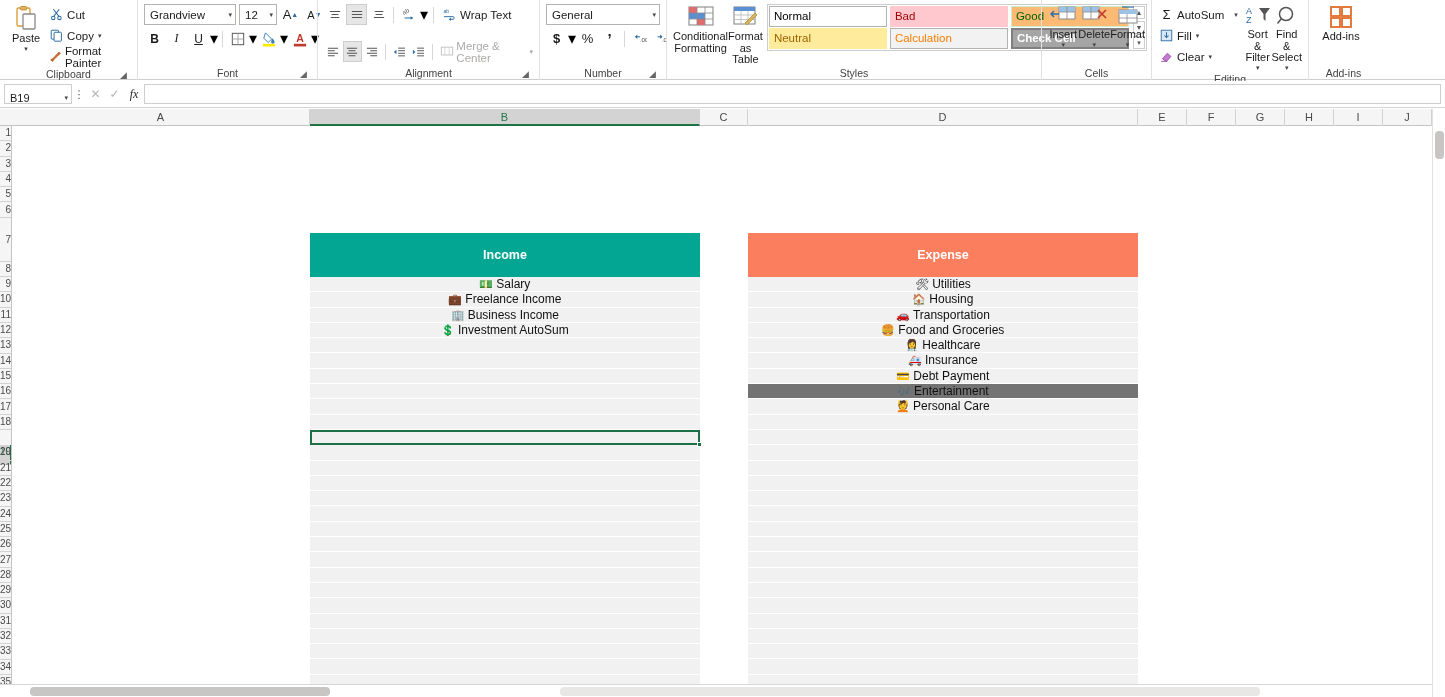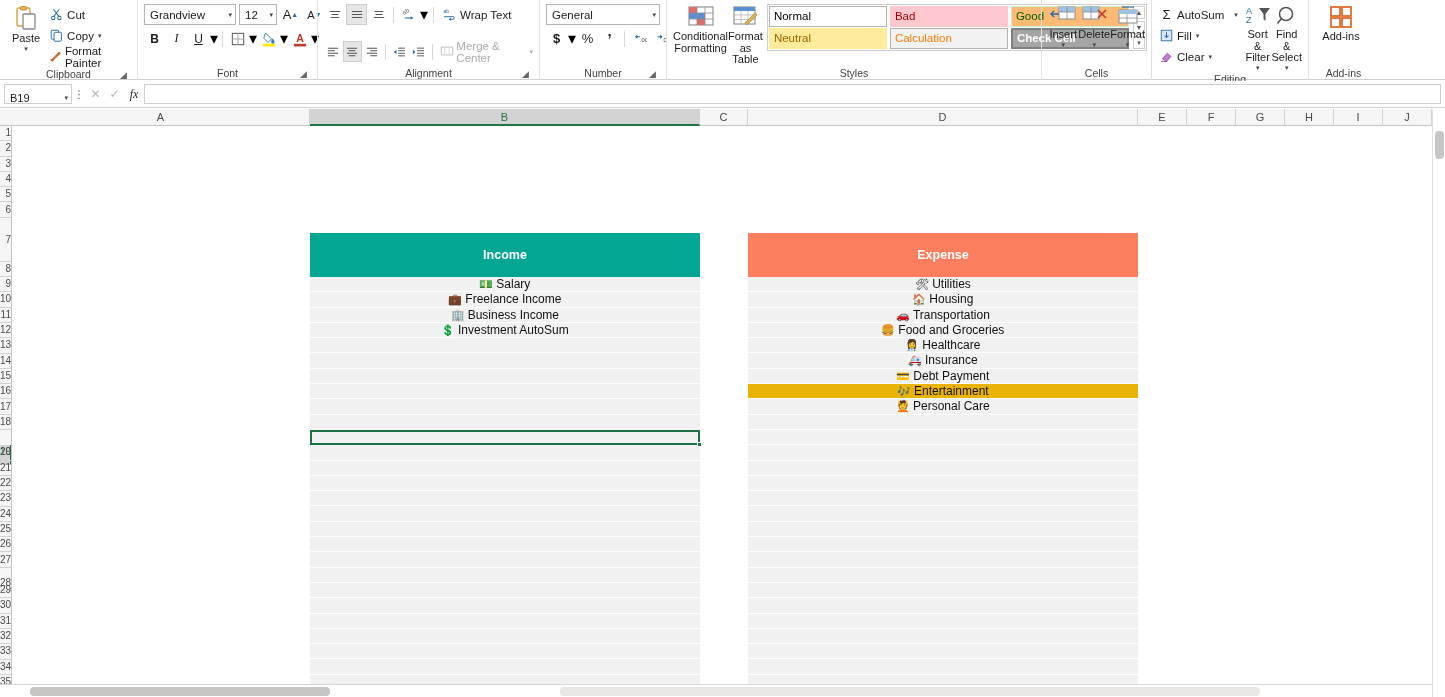--- a/index.html
+++ b/index.html
@@ -644,21 +644,21 @@
       <div class="rowcell" style="top: 288.8px; height: 15.3px; line-height: 14.3px;">18</div>
       <div class="rowcell active" style="top: 319px; height: 20px; line-height: 14.3px;">19</div>
       <div class="rowcell" style="top: 319.4px; height: 15.3px; line-height: 14.3px;">20</div>
       <div class="rowcell" style="top: 334.7px; height: 15.3px; line-height: 14.3px;">21</div>
       <div class="rowcell" style="top: 350px; height: 15.3px; line-height: 14.3px;">22</div>
       <div class="rowcell" style="top: 365.3px; height: 15.3px; line-height: 14.3px;">23</div>
       <div class="rowcell" style="top: 380.6px; height: 15.3px; line-height: 14.3px;">24</div>
       <div class="rowcell" style="top: 395.9px; height: 15.3px; line-height: 14.3px;">25</div>
       <div class="rowcell" style="top: 411.2px; height: 15.3px; line-height: 14.3px;">26</div>
       <div class="rowcell" style="top: 426.5px; height: 15.3px; line-height: 14.3px;">27</div>
-      <div class="rowcell" style="top: 441.8px; height: 15.3px; line-height: 14.3px; margin-top: 8px;">28</div>
+      <div class="rowcell" style="top: 441.8px; height: 15.3px; line-height: 14.3px;">28</div>
       <div class="rowcell" style="top: 457.1px; height: 15.3px; line-height: 14.3px;">29</div>
       <div class="rowcell" style="top: 472.4px; height: 15.3px; line-height: 14.3px;">30</div>
       <div class="rowcell" style="top: 487.7px; height: 15.3px; line-height: 14.3px;">31</div>
       <div class="rowcell" style="top: 503px; height: 15.3px; line-height: 14.3px;">32</div>
       <div class="rowcell" style="top: 518.3px; height: 15.3px; line-height: 14.3px;">33</div>
       <div class="rowcell" style="top: 533.6px; height: 15.3px; line-height: 14.3px;">34</div>
       <div class="rowcell" style="top: 548.9px; height: 15.3px; line-height: 14.3px;">35</div>
       <div class="rowcell" style="top: 564.2px; height: 15.3px; line-height: 14.3px;">36</div>
     </div>
 
@@ -701,21 +701,21 @@
     <div class="tbl" id="tbl-expense" style="left: 736px; top: 107px; width: 390px;">
       <div class="tbl-head" id="expense-head" style="background: rgb(251, 127, 95);">Expense</div>
       <div id="expense-rows">
           <div class="tbl-row" style="background: rgb(241, 241, 241);"><span class="emj">🛠</span><span>Utilities</span></div>
           <div class="tbl-row" style="background: rgb(241, 241, 241);"><span class="emj">🏠</span><span>Housing</span></div>
           <div class="tbl-row" style="background: rgb(241, 241, 241);"><span class="emj">🚗</span><span>Transportation</span></div>
           <div class="tbl-row" style="background: rgb(241, 241, 241);"><span class="emj">🍔</span><span>Food and Groceries</span></div>
           <div class="tbl-row" style="background: rgb(241, 241, 241);"><span class="emj">👩‍⚕</span><span>Healthcare</span></div>
           <div class="tbl-row" style="background: rgb(241, 241, 241);"><span class="emj">🚑</span><span>Insurance</span></div>
           <div class="tbl-row" style="background: rgb(241, 241, 241);"><span class="emj">💳</span><span>Debt Payment</span></div>
-          <div class="tbl-row" style="background: #eab308;"><span class="emj">🎶</span><span>Entertainment</span></div>
+          <div class="tbl-row" style="background: #737373;"><span class="emj">🎶</span><span>Entertainment</span></div>
           <div class="tbl-row" style="background: rgb(241, 241, 241);"><span class="emj">💆</span><span>Personal Care</span></div>
           <div class="tbl-row" style="background: rgb(241, 241, 241);">&nbsp;</div>
           <div class="tbl-row" style="background: rgb(241, 241, 241);">&nbsp;</div>
           <div class="tbl-row" style="background: rgb(241, 241, 241);">&nbsp;</div>
           <div class="tbl-row" style="background: rgb(241, 241, 241);">&nbsp;</div>
           <div class="tbl-row" style="background: rgb(241, 241, 241);">&nbsp;</div>
           <div class="tbl-row" style="background: rgb(241, 241, 241);">&nbsp;</div>
           <div class="tbl-row" style="background: rgb(241, 241, 241);">&nbsp;</div>
           <div class="tbl-row" style="background: rgb(241, 241, 241);">&nbsp;</div>
           <div class="tbl-row" style="background: rgb(241, 241, 241);">&nbsp;</div>

